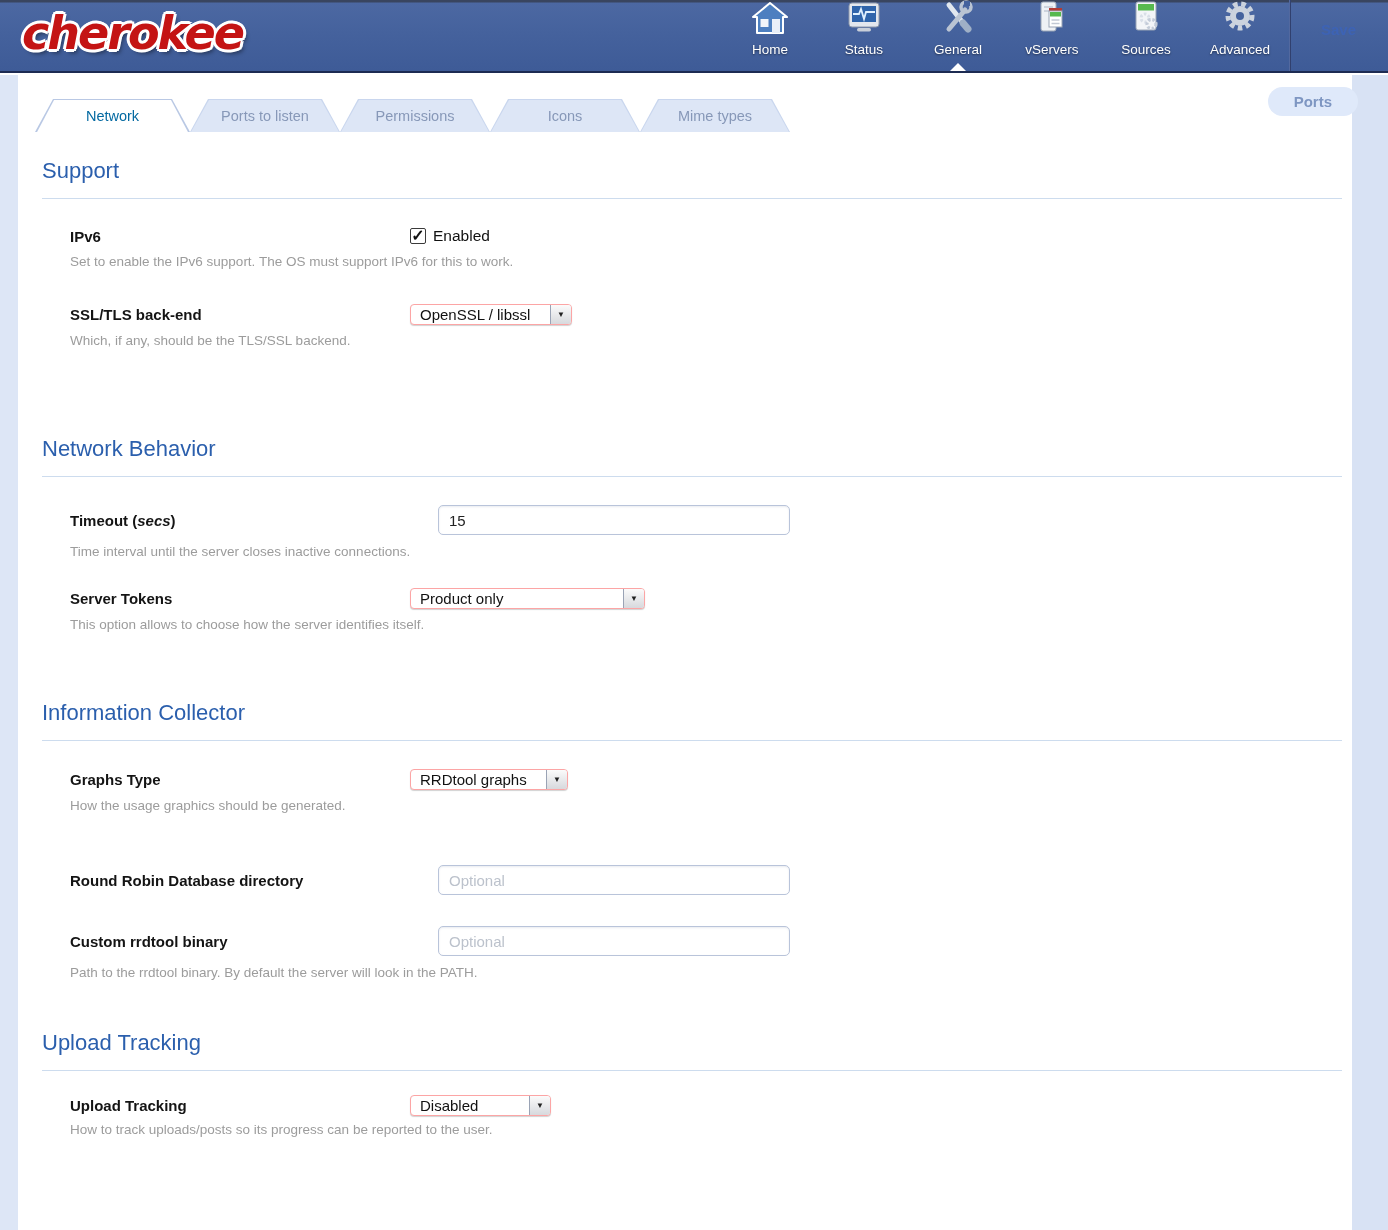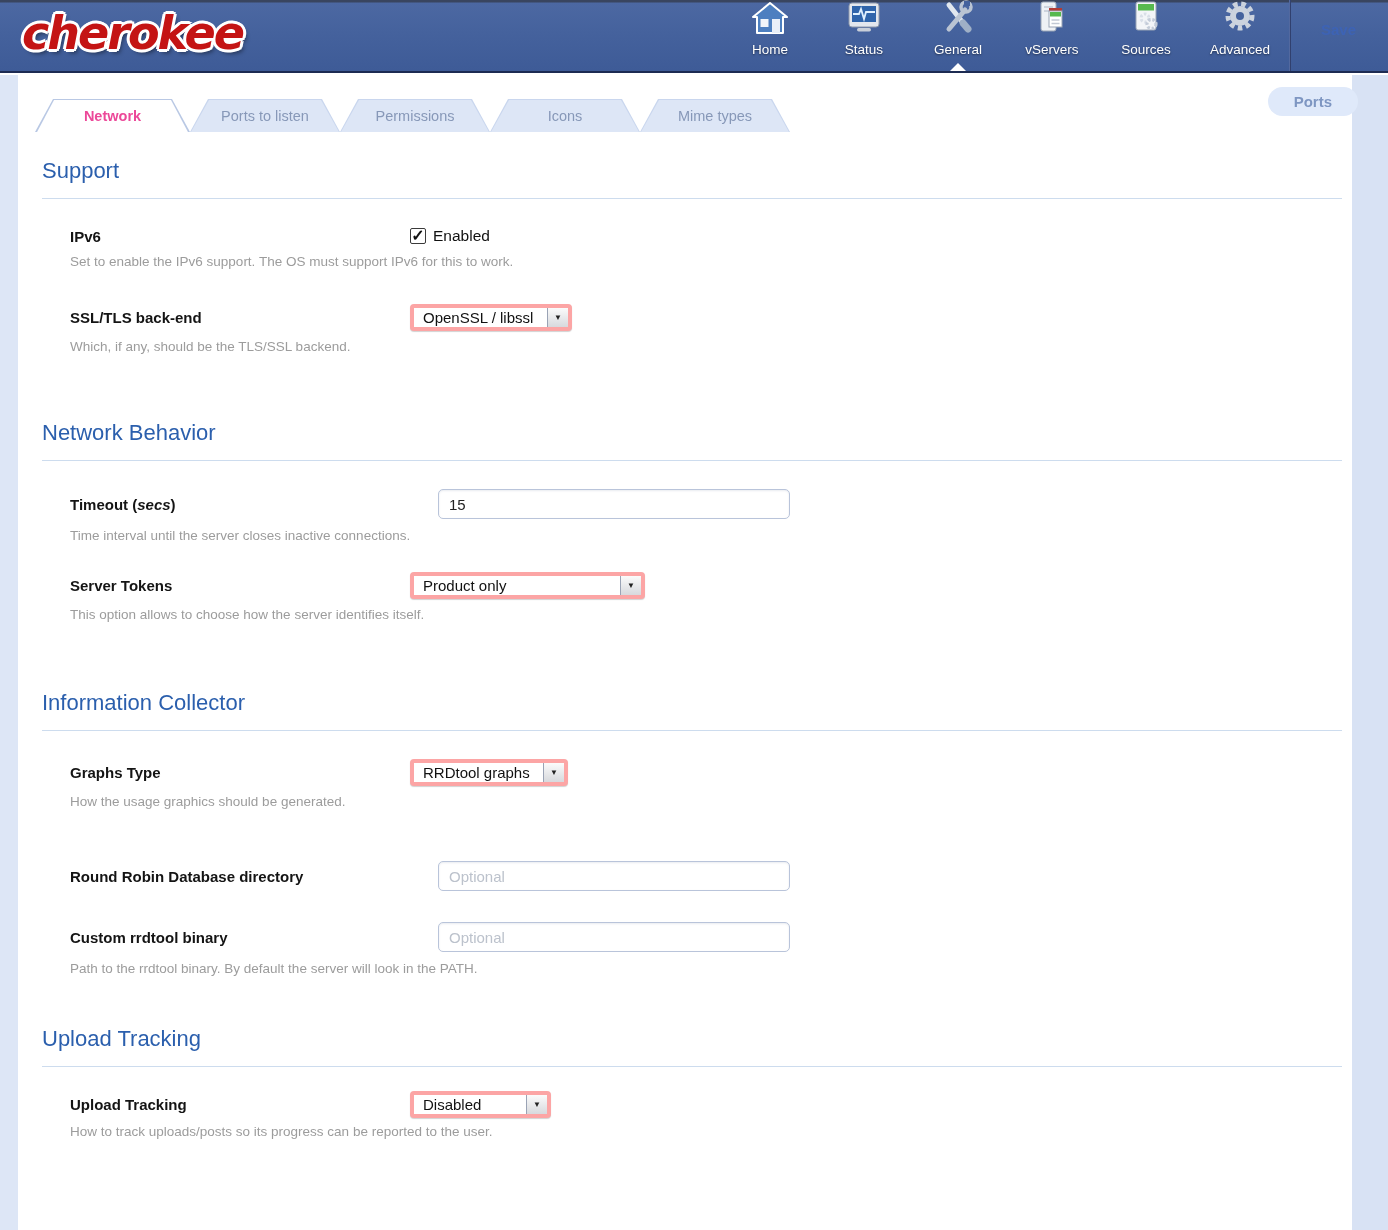--- a/index.html
+++ b/index.html
@@ -78,28 +78,28 @@
     clip-path:polygon(18px 0, calc(100% - 18px) 0, 100% 100%, 0 100%);
   }
   .tab .shape { inset:0; background:#c9d6ee; }
   .tab .fill  { inset:1px 1px 0 1px; background:#dde6f6; }
   .tab.active .shape { background:#b9c8e4; }
   .tab.active .fill  { inset:1px 1px -2px 1px; background:#ffffff; }
   .tab .tab-label {
     position:absolute; inset:0; display:flex; align-items:center; justify-content:center;
     font-size:14.5px; color:#8798b8;
   }
-  .tab.active .tab-label { color:#ec4899; font-weight:bold; }
+  .tab.active .tab-label { color:#0369a1; font-weight:normal; }
 
   
   .section-title { margin:0 0 0 24px; color:#2b5fad; font-size:22px; font-weight:normal; }
   .section-rule  { border:none; border-top:1px solid #cddcee; margin:14px 10px 0 24px; }
 
   .mt-support   { margin-top:26px; }
-  .mt-nb        { margin-top:66px; }
+  .mt-nb        { margin-top:88px; }
   .mt-ic        { margin-top:68px; }
   .mt-ut        { margin-top:50px; }
 
   .row { display:flex; align-items:center; margin-left:52px; }
   .row .lbl { width:340px; font-size:15px; font-weight:bold; color:#141414; flex-shrink:0; }
   .lbl em { font-style:italic; }
   .desc { margin:9px 10px 0 52px; color:#9c9c9c; font-size:13.5px; }
 
   
   .cb {
@@ -117,22 +117,22 @@
     border:1px solid #b9c4da; border-radius:5px;
     padding:0 10px; font-size:15px; color:#222;
     font-family:"Liberation Sans", sans-serif;
     box-shadow:inset 0 1px 2px rgba(70,90,130,0.12);
     outline:none; background:#fff;margin-left:28px;
   }
   .txt-input::placeholder { color:#bcc2cc; }
 
   
   .select {
-    display:inline-flex; align-items:stretch; height:27px;
-    background:#ffffff; border:4px solid #fca5a5; border-radius:4px;
+    display:inline-flex; align-items:stretch; height:21px;
+    background:#ffffff; border:1px solid #fca5a5; border-radius:4px;
     box-shadow:0 1px 1px rgba(0,0,0,0.18); cursor:pointer; overflow:hidden;
   }
   .select .sel-text {
     display:flex; align-items:center; padding:0 9px;
     font-size:15px; color:#111; flex:1; white-space:nowrap;
   }
   .select .sel-arrow {
     width:21px; border-left:1px solid #9aa3b5;
     background:linear-gradient(180deg,#fbfbfb,#d7d9dd);
     display:flex; align-items:center; justify-content:center;

